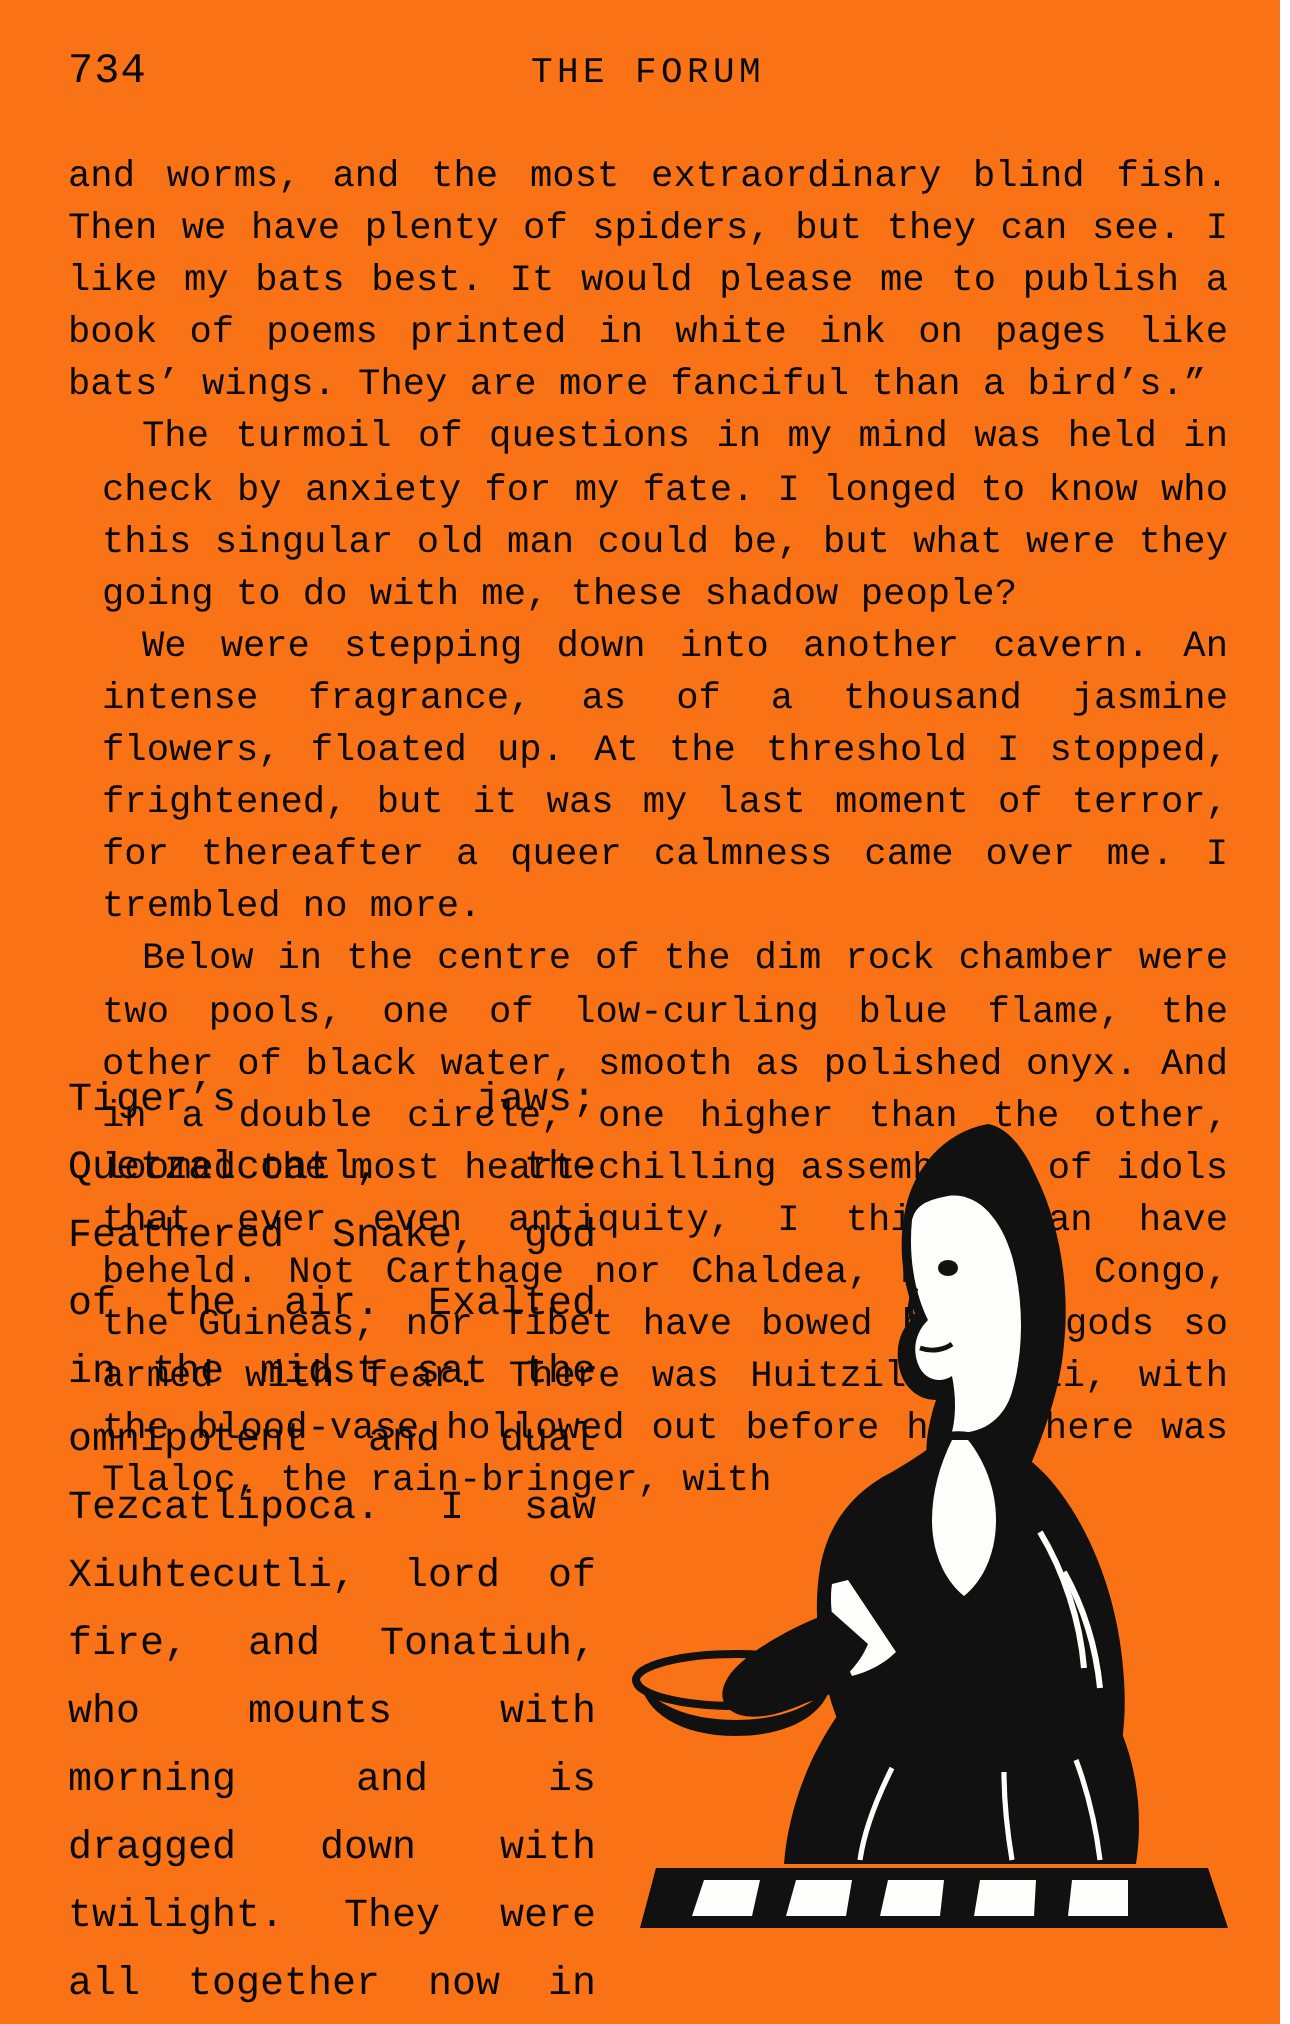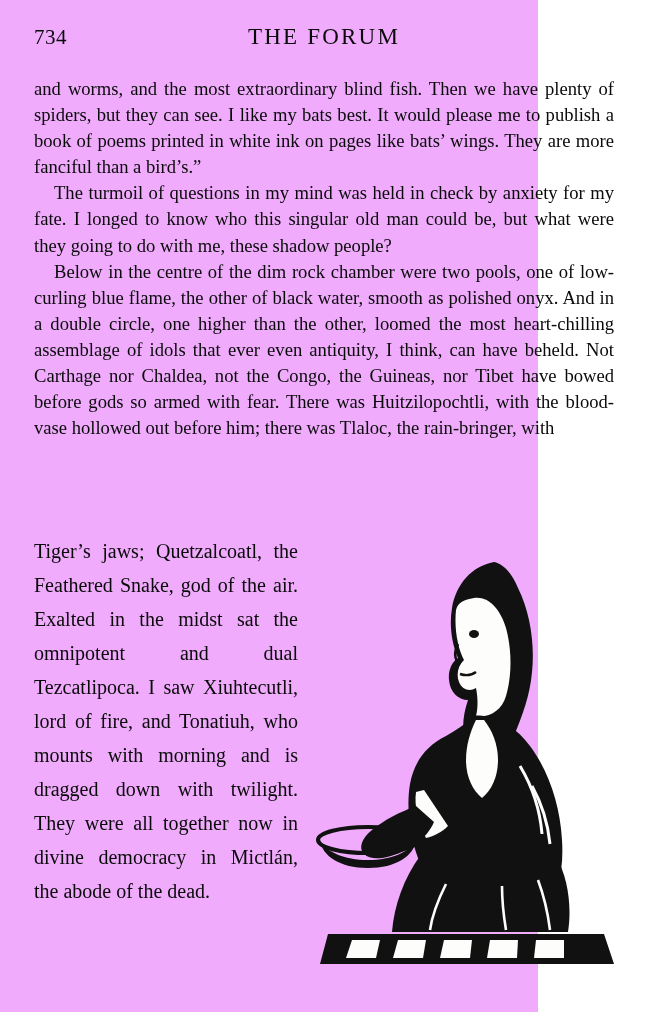--- a/index.html
+++ b/index.html
@@ -12,23 +12,24 @@
     height: 1012px;
     position: relative;
     overflow: hidden;
     font-family: "Liberation Serif", serif;
     color: #0a0a0a;
   }
 
   .page {
     position: absolute;
     left: 0; top: 0;
-    width: 538px;
+    width: 640px;
     height: 1012px;
-    background: #f0abfc;
+    background: #f97316;
+    font-family: Liberation Mono, monospace;
   }
 
   
   .running-head {
     position: absolute;
     left: 34px;
     top: 24px;
     width: 580px;
     height: 30px;
   }
@@ -39,40 +40,41 @@
     font-size: 21px;
     letter-spacing: 0.5px;
     line-height: 26px;
   }
   .head-title {
     position: absolute;
     left: 0;
     top: 0;
     width: 580px;
     text-align: center;
-    font-size: 23px;
+    font-size: 18px;
     letter-spacing: 2.2px;
     line-height: 26px;
   }
 
   
   .body-text {
     position: absolute;
     left: 34px;
     top: 76px;
     width: 580px;
     font-size: 18.6px;
     line-height: 26.1px;
     text-align: justify;
   }
   .body-text p {
     margin: 0;
   }
   .body-text p.indent {
     text-indent: 20px;
+    margin-left: 17px;
   }
 
   
   .narrow {
     position: absolute;
     left: 34px;
     top: 534px;
     width: 264px;
     font-size: 20px;
     line-height: 34px;
@@ -97,20 +99,21 @@
 <div class="page">
 
   <div class="running-head">
     <div class="folio">734</div>
     <div class="head-title">THE FORUM</div>
   </div>
 
   <div class="body-text">
     <p>and worms, and the most extraordinary blind fish. Then we have plenty of spiders, but they can see. I like my bats best. It would please me to publish a book of poems printed in white ink on pages like bats’ wings. They are more fanciful than a bird’s.”</p>
     <p class="indent">The turmoil of questions in my mind was held in check by anxiety for my fate. I longed to know who this singular old man could be, but what were they going to do with me, these shadow people?</p>
+    <p class="indent">We were stepping down into another cavern. An intense fragrance, as of a thousand jasmine flowers, floated up. At the threshold I stopped, frightened, but it was my last moment of terror, for thereafter a queer calmness came over me. I trembled no more.</p>
     <p class="indent">Below in the centre of the dim rock chamber were two pools, one of low-curling blue flame, the other of black water, smooth as polished onyx. And in a double circle, one higher than the other, loomed the most heart-chilling assemblage of idols that ever even antiquity, I think, can have beheld. Not Carthage nor Chaldea, not the Congo, the Guineas, nor Tibet have bowed before gods so armed with fear. There was Huitzilopochtli, with the blood-vase hollowed out before him; there was Tlaloc, the rain-bringer, with</p>
   </div>
 
   <div class="narrow">
     <p>Tiger’s jaws; Quetzalcoatl, the Feathered Snake, god of the air. Exalted in the midst sat the omnipotent and dual Tezcatlipoca. I saw Xiuhtecutli, lord of fire, and Tonatiuh, who mounts with morning and is dragged down with twilight. They were all together now in divine democracy in Mictlán, the abode of the dead.</p>
   </div>
 
   <div class="illustration">
     <svg width="320" height="440" viewBox="0 0 320 440" xmlns="http://www.w3.org/2000/svg">
 

